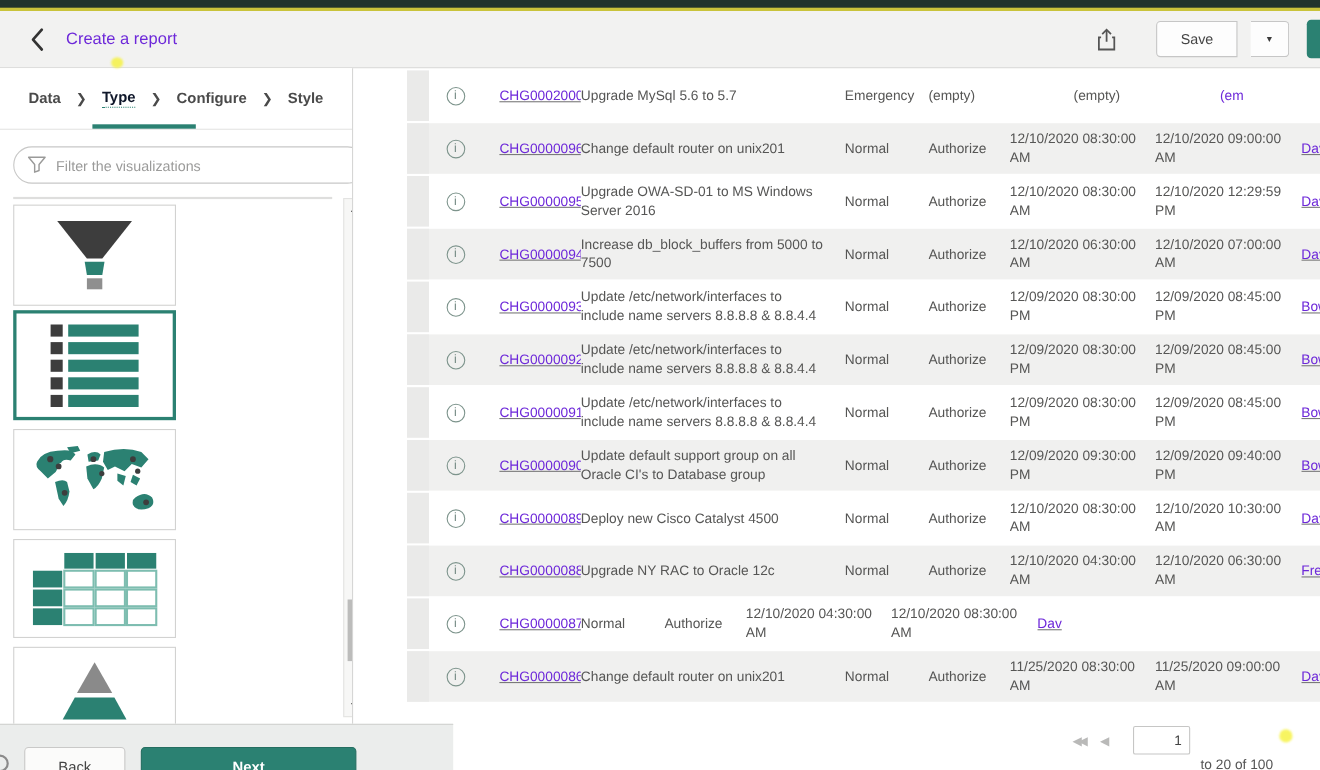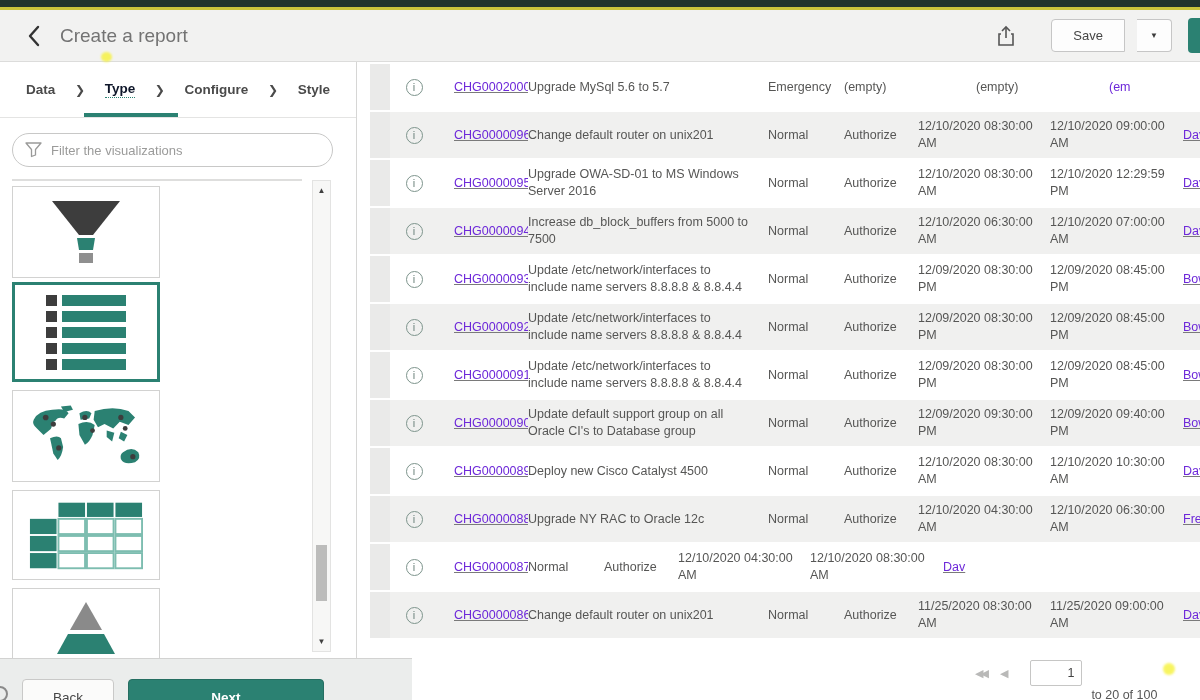--- a/index.html
+++ b/index.html
@@ -10,34 +10,34 @@
     background:#ffffff; color:#4e4e4e;
   }
   
   .top-strip { position:absolute; left:0; top:0; width:1200px; height:10px;
     background:#20332c; border-bottom:3px solid #c9c33b; }
   
   .topbar { position:absolute; left:0; top:10px; width:1200px; height:52px;
     background:#f2f2f1; border-bottom:1px solid #dcdcdb; display:flex; align-items:center; }
   .back-btn { margin-left:20px; width:28px; height:30px; display:flex; align-items:center;
     justify-content:center; cursor:pointer; background:none; border:none; }
-  .page-title { margin-left:12px; font-size:19px; color:#737373; }
+  .page-title { margin-left:12px; font-size:15px; color:#6d28d9; }
   .topbar-right { margin-left:auto; display:flex; align-items:center; }
   .share-btn { width:34px; height:34px; display:flex; align-items:center; justify-content:center;
     background:none; border:none; cursor:pointer; }
   .save-group { display:flex; margin-left:28px;gap:12px; }
   .btn-save { padding:8px 21px; background:#fdfdfd; border:1px solid #c6c6c6;
     border-radius:4px 0 0 4px; font-size:13px; color:#454545; cursor:pointer;
     font-family:inherit; }
   .btn-caret { width:35px; background:#fdfdfd; border:1px solid #c6c6c6; border-left:none;
     border-radius:0 4px 4px 0; font-size:8px; color:#3c3c3c; cursor:pointer; }
   .primary-edge { width:12px; height:35px; background:#2b8172; border-radius:4px 0 0 4px;
     margin-left:16px; cursor:pointer; border:none; }
   
-  .sidebar { position:absolute; left:0; top:62px; width:357px; height:596px;
+  .sidebar { position:absolute; left:0; top:62px; width:321px; height:596px;
     background:#ffffff; border-right:1px solid #d6d6d5; overflow:hidden; }
   .steps { position:relative; height:56px; display:flex; align-items:center;
     justify-content:space-between; padding:0 26px; border-bottom:1px solid #e4e4e3; }
   .step { font-size:13.5px; font-weight:bold; color:#4a4a4a; cursor:pointer; }
   .step.active { color:#0f172a; border-bottom:1px dotted #2b8172; padding-bottom:1px; }
   .step-chev { font-size:12px; color:#4a4a4a; }
   .step-active-bar { position:absolute; left:84px; bottom:0; width:94px; height:4px;
     background:#2b8172; }
   .filter-wrap { position:absolute; left:12px; top:71px; width:321px; height:34px; }
   .filter-input { width:100%; height:100%; border:1px solid #c8c8c7; border-radius:17px;

